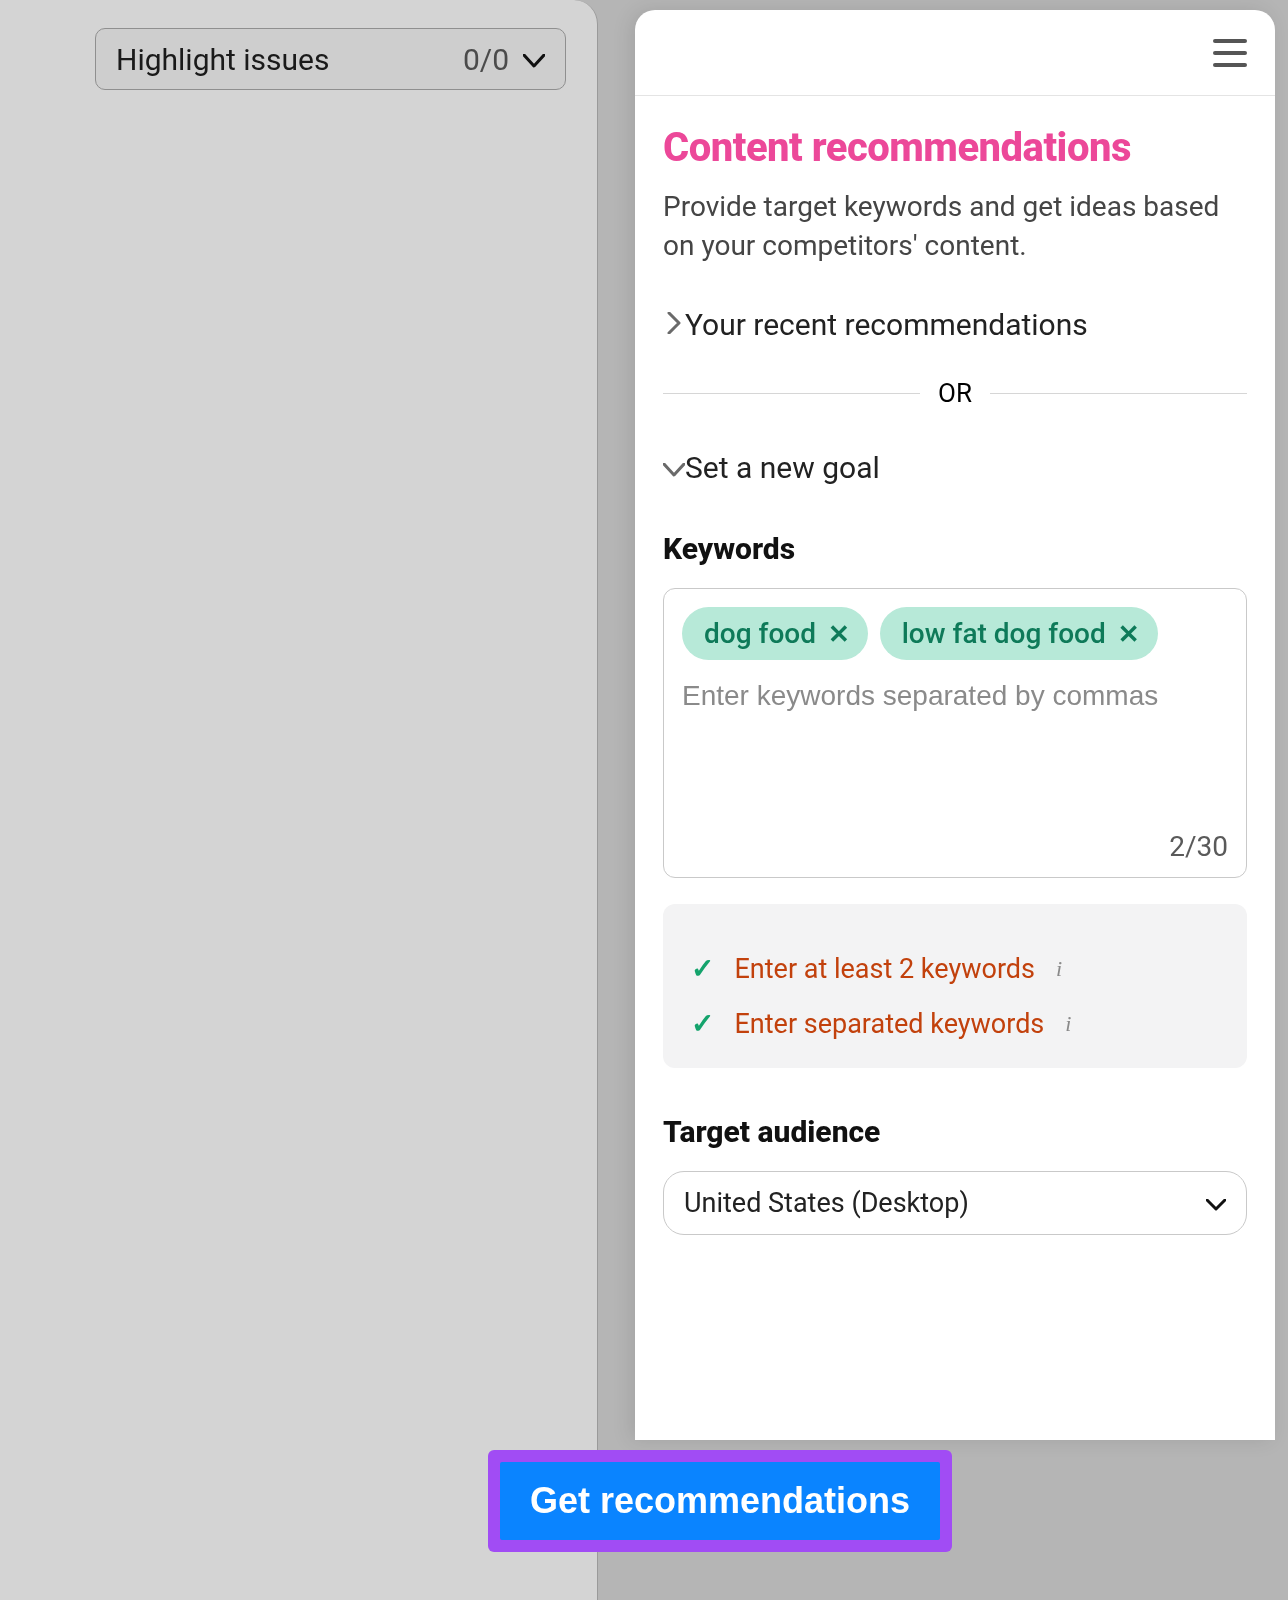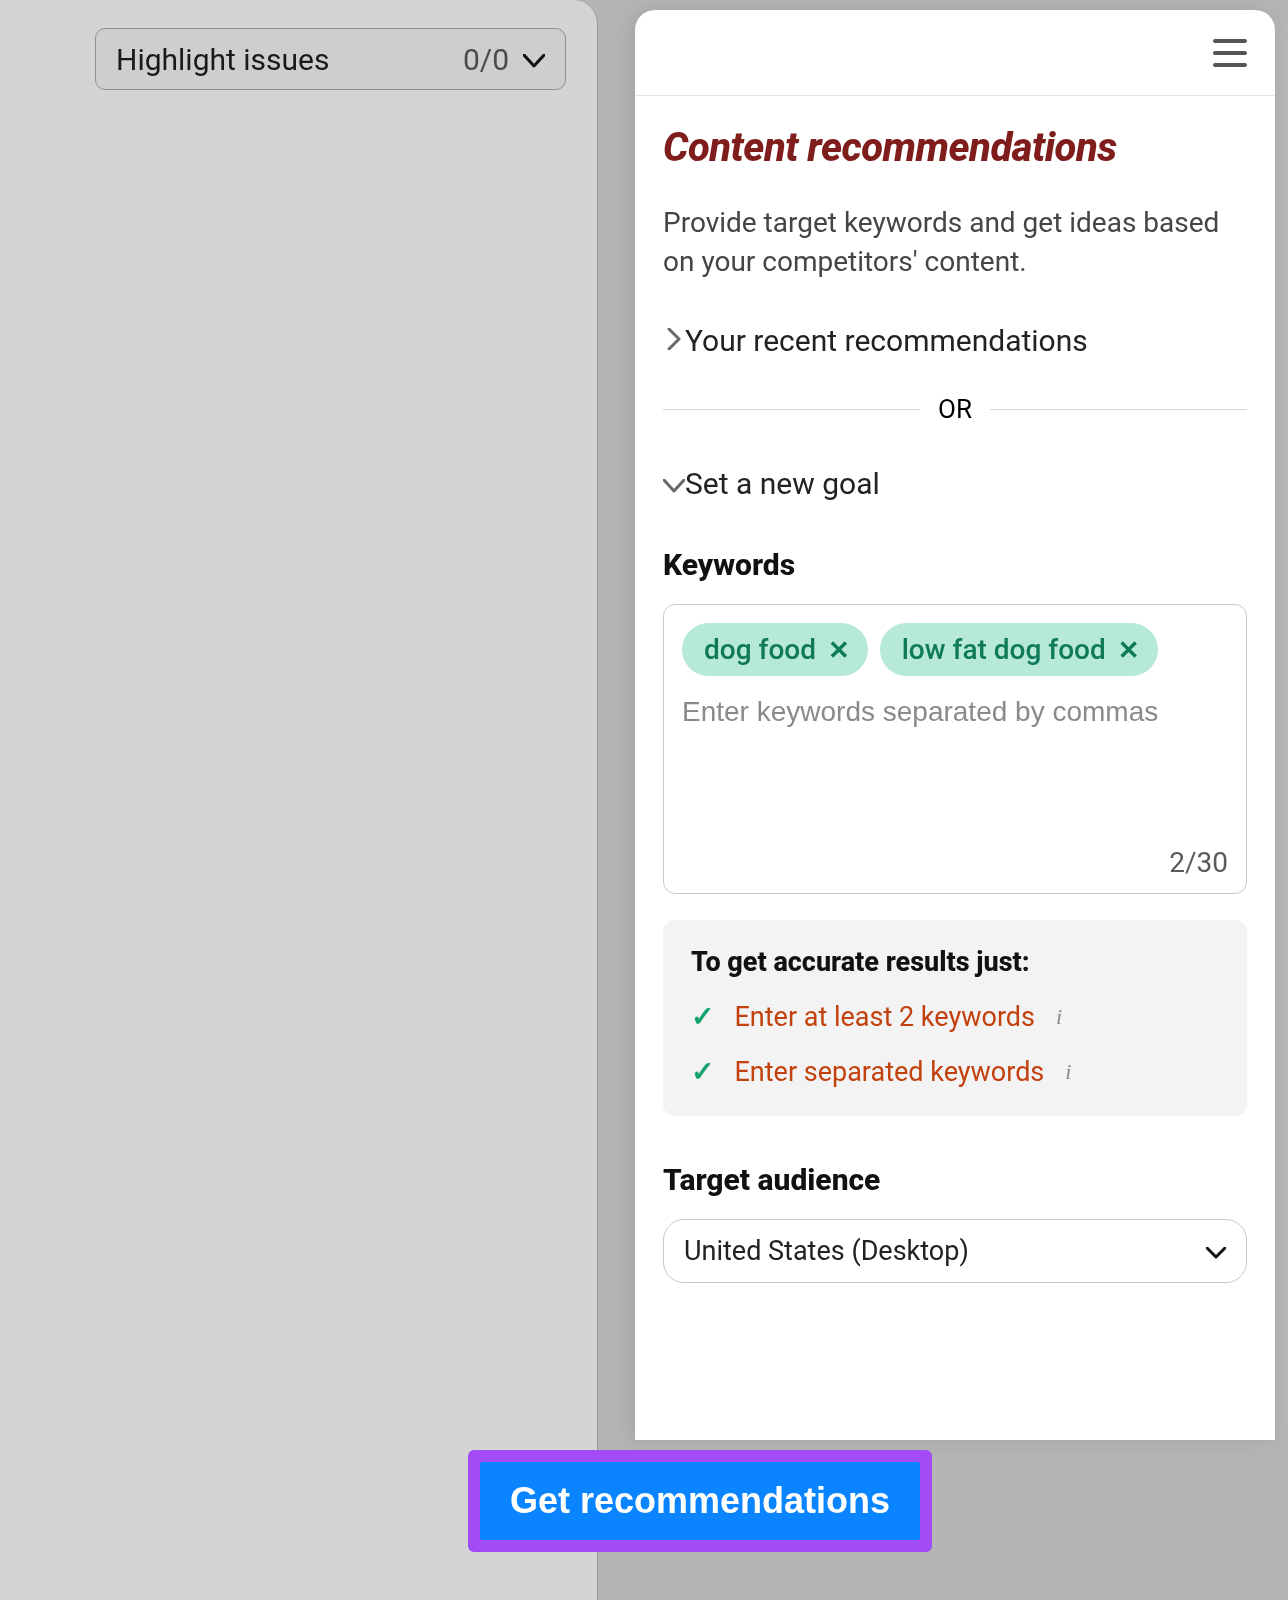--- a/index.html
+++ b/index.html
@@ -78,26 +78,25 @@
     }
     .ham span {
       display: block; width: 100%; height: 4px; background: #555; border-radius: 2px;
     }
     .panel-content {
       padding: 28px 28px 0 28px;
     }
     .title {
       font-size: 40px;
       font-weight: 800;
-      color: #7f1d1d;
+      color: #ec4899;
       letter-spacing: -0.5px;
-      font-style: italic;
     }
     .subtitle {
-      margin-top: 32px;
+      margin-top: 16px;
       font-size: 28px;
       color: #454545;
       line-height: 1.4;
     }
     .row-toggle {
       margin-top: 42px;
       display: flex;
       align-items: center;
       font-size: 30px;
       color: #222;
@@ -193,21 +192,21 @@
       display: flex; align-items: center; justify-content: space-between;
       padding: 0 20px;
       font-size: 27px;
       color: #222;
       cursor: pointer;
     }
     .ta-select-wrap .dd { font-size: 22px; color: #222; }
 
     .cta-wrap {
       position: absolute;
-      left: 468px; top: 1450px;
+      left: 488px; top: 1450px;
       padding: 12px;
       background: #a14cf4;
       border-radius: 6px;
     }
     .cta-btn {
       background: #0a84ff;
       color: #fff;
       font-size: 36px;
       font-weight: 600;
       padding: 18px 30px;
@@ -280,21 +279,20 @@
         <span class="chip">
           <span>low fat dog food</span>
           <span class="x">✕</span>
         </span>
       </div>
       <input class="kw-input" type="text" placeholder="Enter keywords separated by commas" style="">
       <div class="kw-count">2/30</div>
     </div>
 
     <div class="tips">
-      <div class="tips-title">To get accurate results just:</div>
       <div class="tip-row">
         <span class="check">✓</span>
         <span class="tip-text">Enter at least 2 keywords</span>
         <span class="info-i">i</span>
       </div>
       <div class="tip-row">
         <span class="check">✓</span>
         <span class="tip-text">Enter separated keywords</span>
         <span class="info-i">i</span>
       </div>

